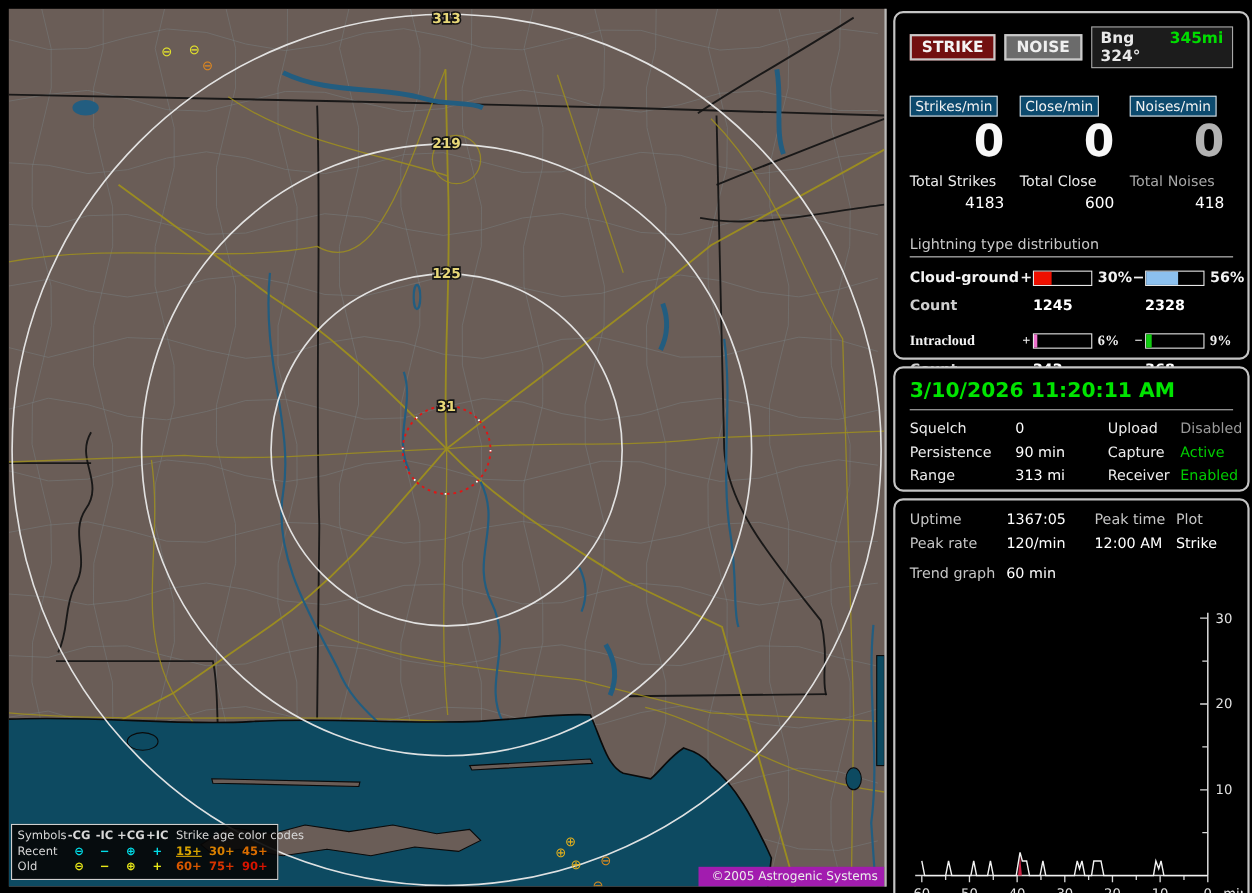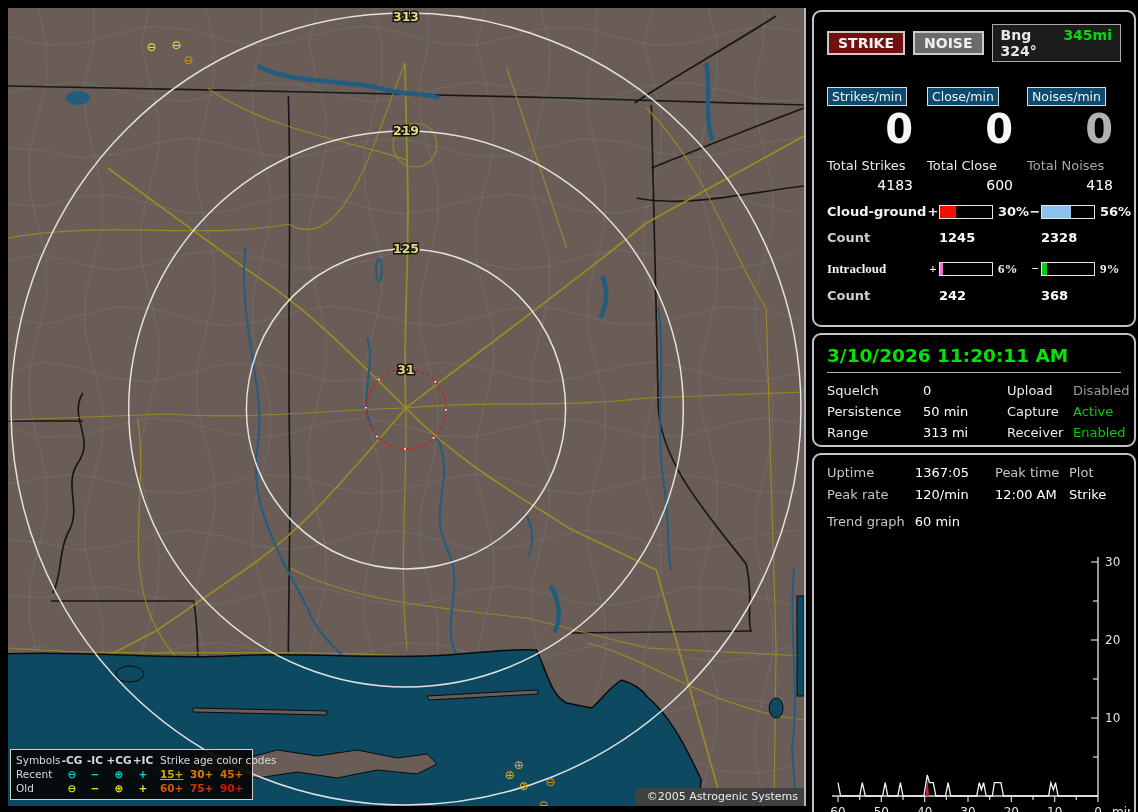--- a/index.html
+++ b/index.html
@@ -28,21 +28,21 @@
 
   
   #map-legend{position:absolute;left:2px;bottom:6px;width:243px;background:rgba(6,6,6,.9);
       border:1px solid #cfcfcf;font-size:10.5px;padding:3px 5px 4px 5px;box-sizing:border-box;
       color:#d8d8d8;line-height:14px;}
   .lg-row{display:grid;grid-template-columns:44px 24px 22px 26px 22px 6px 30px 30px 29px;align-items:center;}
   .lg-sym{text-align:center;font-weight:bold;}
   .lg-age{text-align:left;font-weight:bold;}
   .lg-head{grid-column:7/10;white-space:nowrap;}
 
-  #map-copyright{position:absolute;right:0;bottom:0;background:#404040;color:#ececec;
+  #map-copyright{position:absolute;right:0;bottom:0;background:#a21caf;color:#ececec;
       font-size:11px;padding:2px 6px 3px 12px;white-space:nowrap;}
 
   
   .panel{position:absolute;left:812px;width:324px;background:#000;border:2px solid #c4c4c4;
          border-radius:9px;box-sizing:border-box;}
   #panel-counters{top:10px;height:317px;padding:8px 13px;}
   #panel-settings{top:333px;height:114px;padding:8px 13px;}
   #panel-stats{top:453px;height:374px;padding:8px 13px;}
 
   .btn-row{display:flex;align-items:center;gap:8px;margin-top:4px;}
@@ -280,20 +280,21 @@
         <div class="tvalue">600</div>
       </div>
       <div class="ccol dim">
         <span class="chip">Noises/min</span>
         <div class="zero">0</div>
         <div class="tlabel">Total Noises</div>
         <div class="tvalue">418</div>
       </div>
     </div>
 
+    <div class="dist-title">Lightning type distribution</div>
 
     <div class="dist-row">
       <span>Cloud-ground</span>
       <span class="sgn">+</span>
       <span class="bar">
           <span class="fill" style="background: rgb(238, 16, 0); width: 30%;"></span>
         </span>
       <span class="pct">30%</span>
       <span class="sgn">−</span>
       <span class="bar">
@@ -337,21 +338,21 @@
 
   <div class="panel" id="panel-settings">
     <div class="date-line">3/10/2026 11:20:11 AM</div>
     <div class="set-grid">
       <span class="lab2">Squelch</span>
       <span class="val">0</span>
       <span>Upload</span>
       <span style="color: rgb(154, 154, 154);">Disabled</span>
 
       <span>Persistence</span>
-      <span class="val">50 min</span>
+      <span class="val">90 min</span>
       <span>Capture</span>
       <span style="color: rgb(0, 204, 0);">Active</span>
 
       <span>Range</span>
       <span class="val">313 mi</span>
       <span>Receiver</span>
       <span style="color: rgb(0, 204, 0);">Enabled</span>
     </div>
   </div>
 

